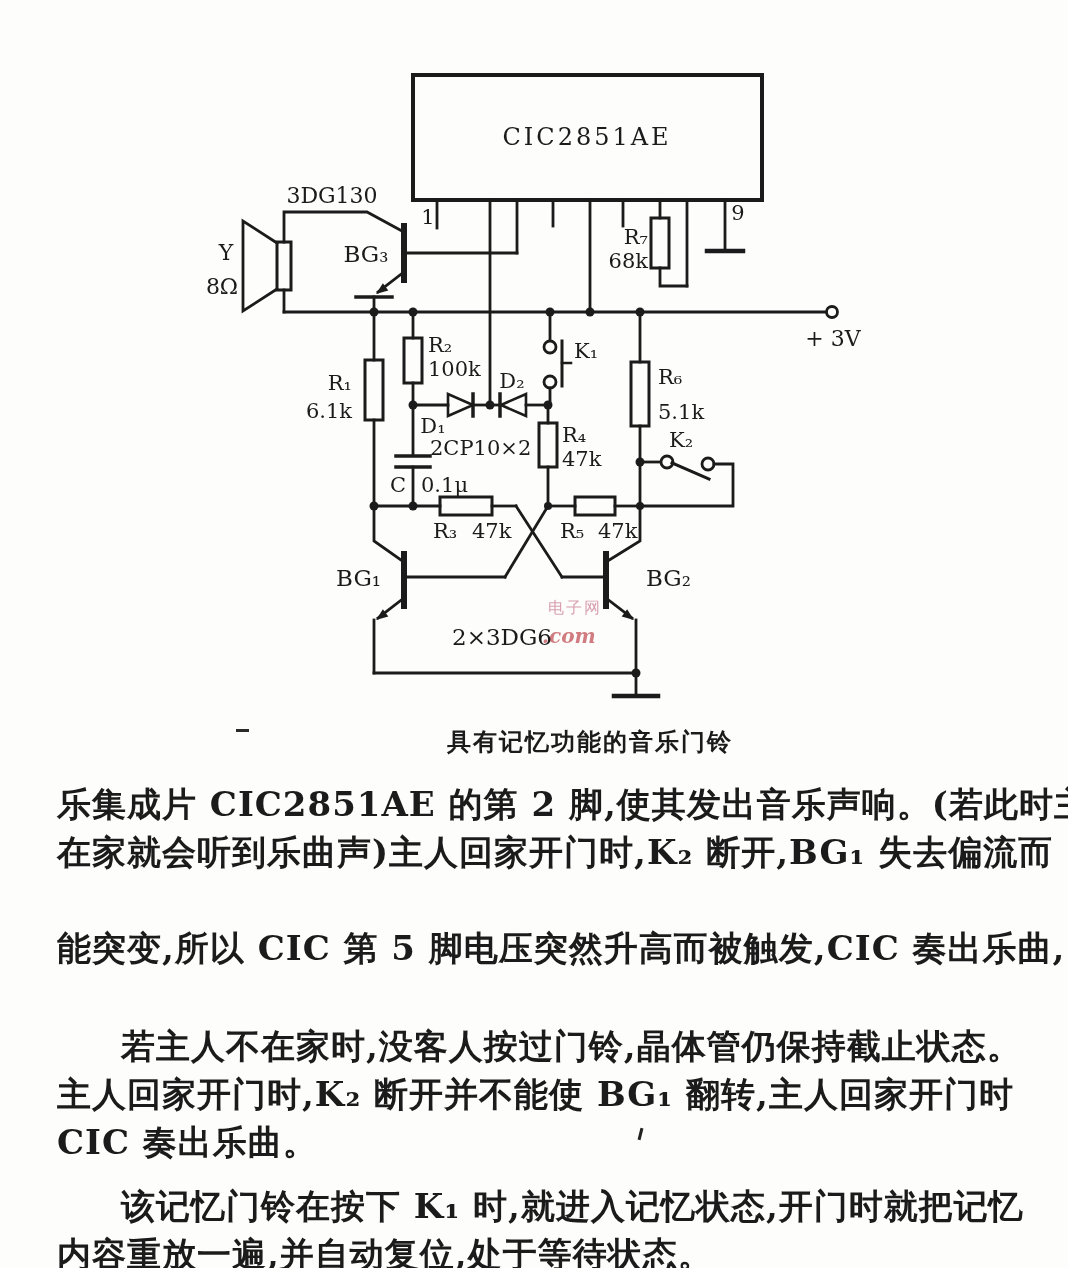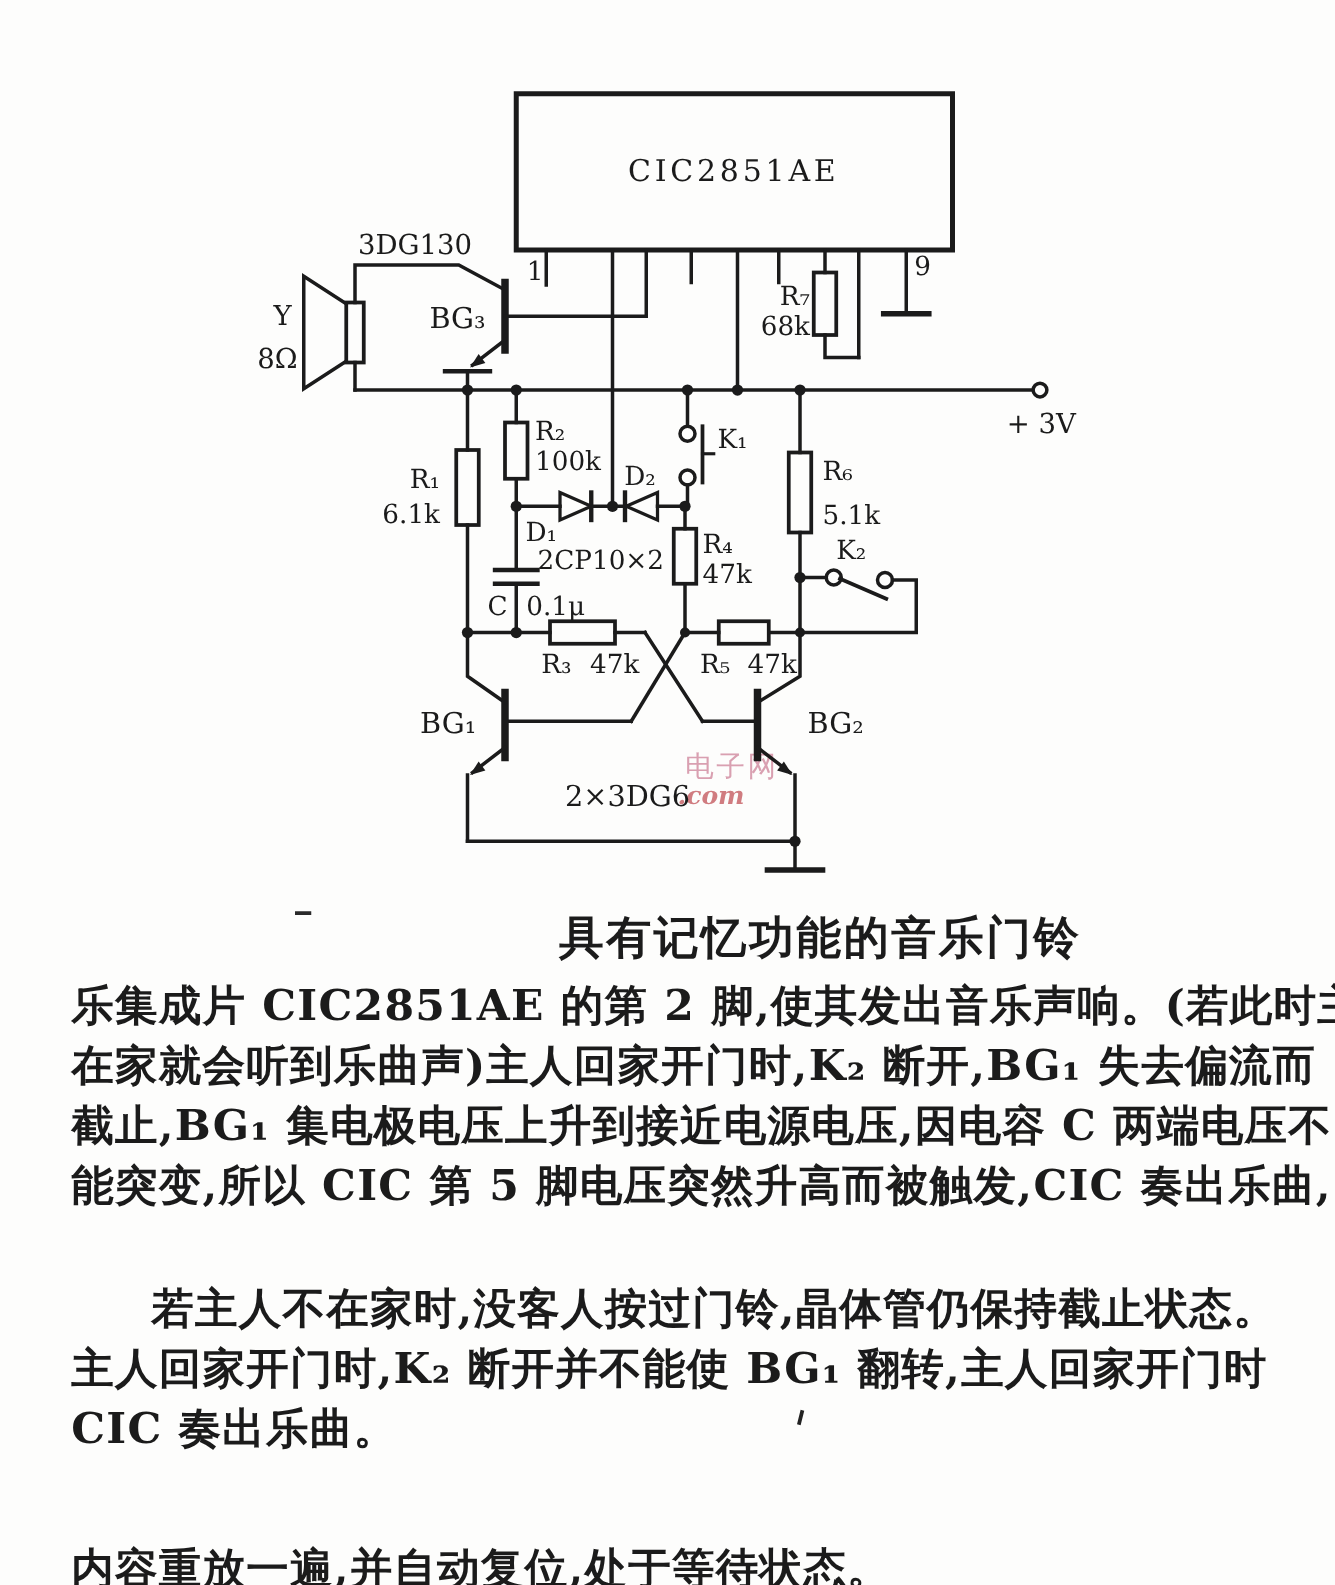--- a/index.html
+++ b/index.html
@@ -6,25 +6,25 @@
   .screen{position:relative;width:1068px;height:1268px;background:#fdfdfc;overflow:hidden;
           font-family:"DejaVu Serif","Liberation Serif",serif;color:#1b1b1b;}
   svg{position:absolute;left:0;top:0;z-index:2;}
   svg text{font-family:"DejaVu Serif","Liberation Serif",serif;fill:#1b1b1b;font-size:21px;}
   svg text.big{font-size:24px;letter-spacing:3px;}
   svg text.md{font-size:22px;}
   svg text.dev{font-size:23px;}
   .wm{position:absolute;left:448px;top:600px;width:230px;height:62px;z-index:1;}
   .wm .num{position:absolute;left:0;top:4px;font-size:46px;font-weight:bold;
            color:rgba(224,74,64,0.78);letter-spacing:1px;font-family:"DejaVu Sans",sans-serif;}
-  .wm .cn{position:absolute;left:100px;top:-2px;font-size:23px;color:rgba(213,150,168,0.9);
+  .wm .cn{position:absolute;left:100px;top:-2px;font-size:16px;color:rgba(213,150,168,0.9);
           letter-spacing:2px;}
   .wm .com{position:absolute;left:94px;top:24px;font-size:20px;font-style:italic;
            color:rgba(198,95,100,0.82);font-weight:bold;}
-  .caption{position:absolute;left:447px;top:726px;font-size:36px;font-weight:bold;
+  .caption{position:absolute;left:447px;top:726px;font-size:24px;font-weight:bold;
            letter-spacing:2px;white-space:nowrap;z-index:3;}
   .bl{position:absolute;left:57px;font-size:34px;font-weight:600;letter-spacing:1px;
       white-space:nowrap;z-index:3;}
   .bl.ind{left:121px;text-align:center;}
   .stray-dash{position:absolute;left:236px;top:729px;width:13px;height:3px;background:#2a2a2a;z-index:3;}
   .stray-tick{position:absolute;left:639px;top:1128px;width:3px;height:12px;background:#222;
               transform:rotate(14deg);z-index:3;}
 </style>
 </head>
 <body>
@@ -222,21 +222,21 @@
       <circle cx="640" cy="462" r="4.5"></circle>
         <circle cx="636" cy="673" r="4.5"></circle>
     </g>
   </svg>
 
   <div class="stray-dash"></div>
   <div class="caption">具有记忆功能的音乐门铃</div>
 
   <div class="bl" style="top:782px">乐集成片 CIC2851AE 的第 2 脚,使其发出音乐声响。(若此时主人</div>
   <div class="bl" style="top:830px">在家就会听到乐曲声)主人回家开门时,K₂ 断开,BG₁ 失去偏流而</div>
-  <div class="bl" style="top:878px">截止,BG₁ 集电极电压上升到接近电源电压,因电容 C 两端电压不</div>
   <div class="bl" style="top:926px">能突变,所以 CIC 第 5 脚电压突然升高而被触发,CIC 奏出乐曲,</div>
   <div class="bl ind" style="top:1024px">若主人不在家时,没客人按过门铃,晶体管仍保持截止状态。</div>
   <div class="bl" style="top:1072px">主人回家开门时,K₂ 断开并不能使 BG₁ 翻转,主人回家开门时</div>
   <div class="bl" style="top:1120px">CIC 奏出乐曲。</div>
   <div class="stray-tick"></div>
+  <div class="bl ind" style="top:1184px">该记忆门铃在按下 K₁ 时,就进入记忆状态,开门时就把记忆</div>
   <div class="bl" style="top:1232px">内容重放一遍,并自动复位,处于等待状态。</div>
 
 </div>
 
 </body></html>

